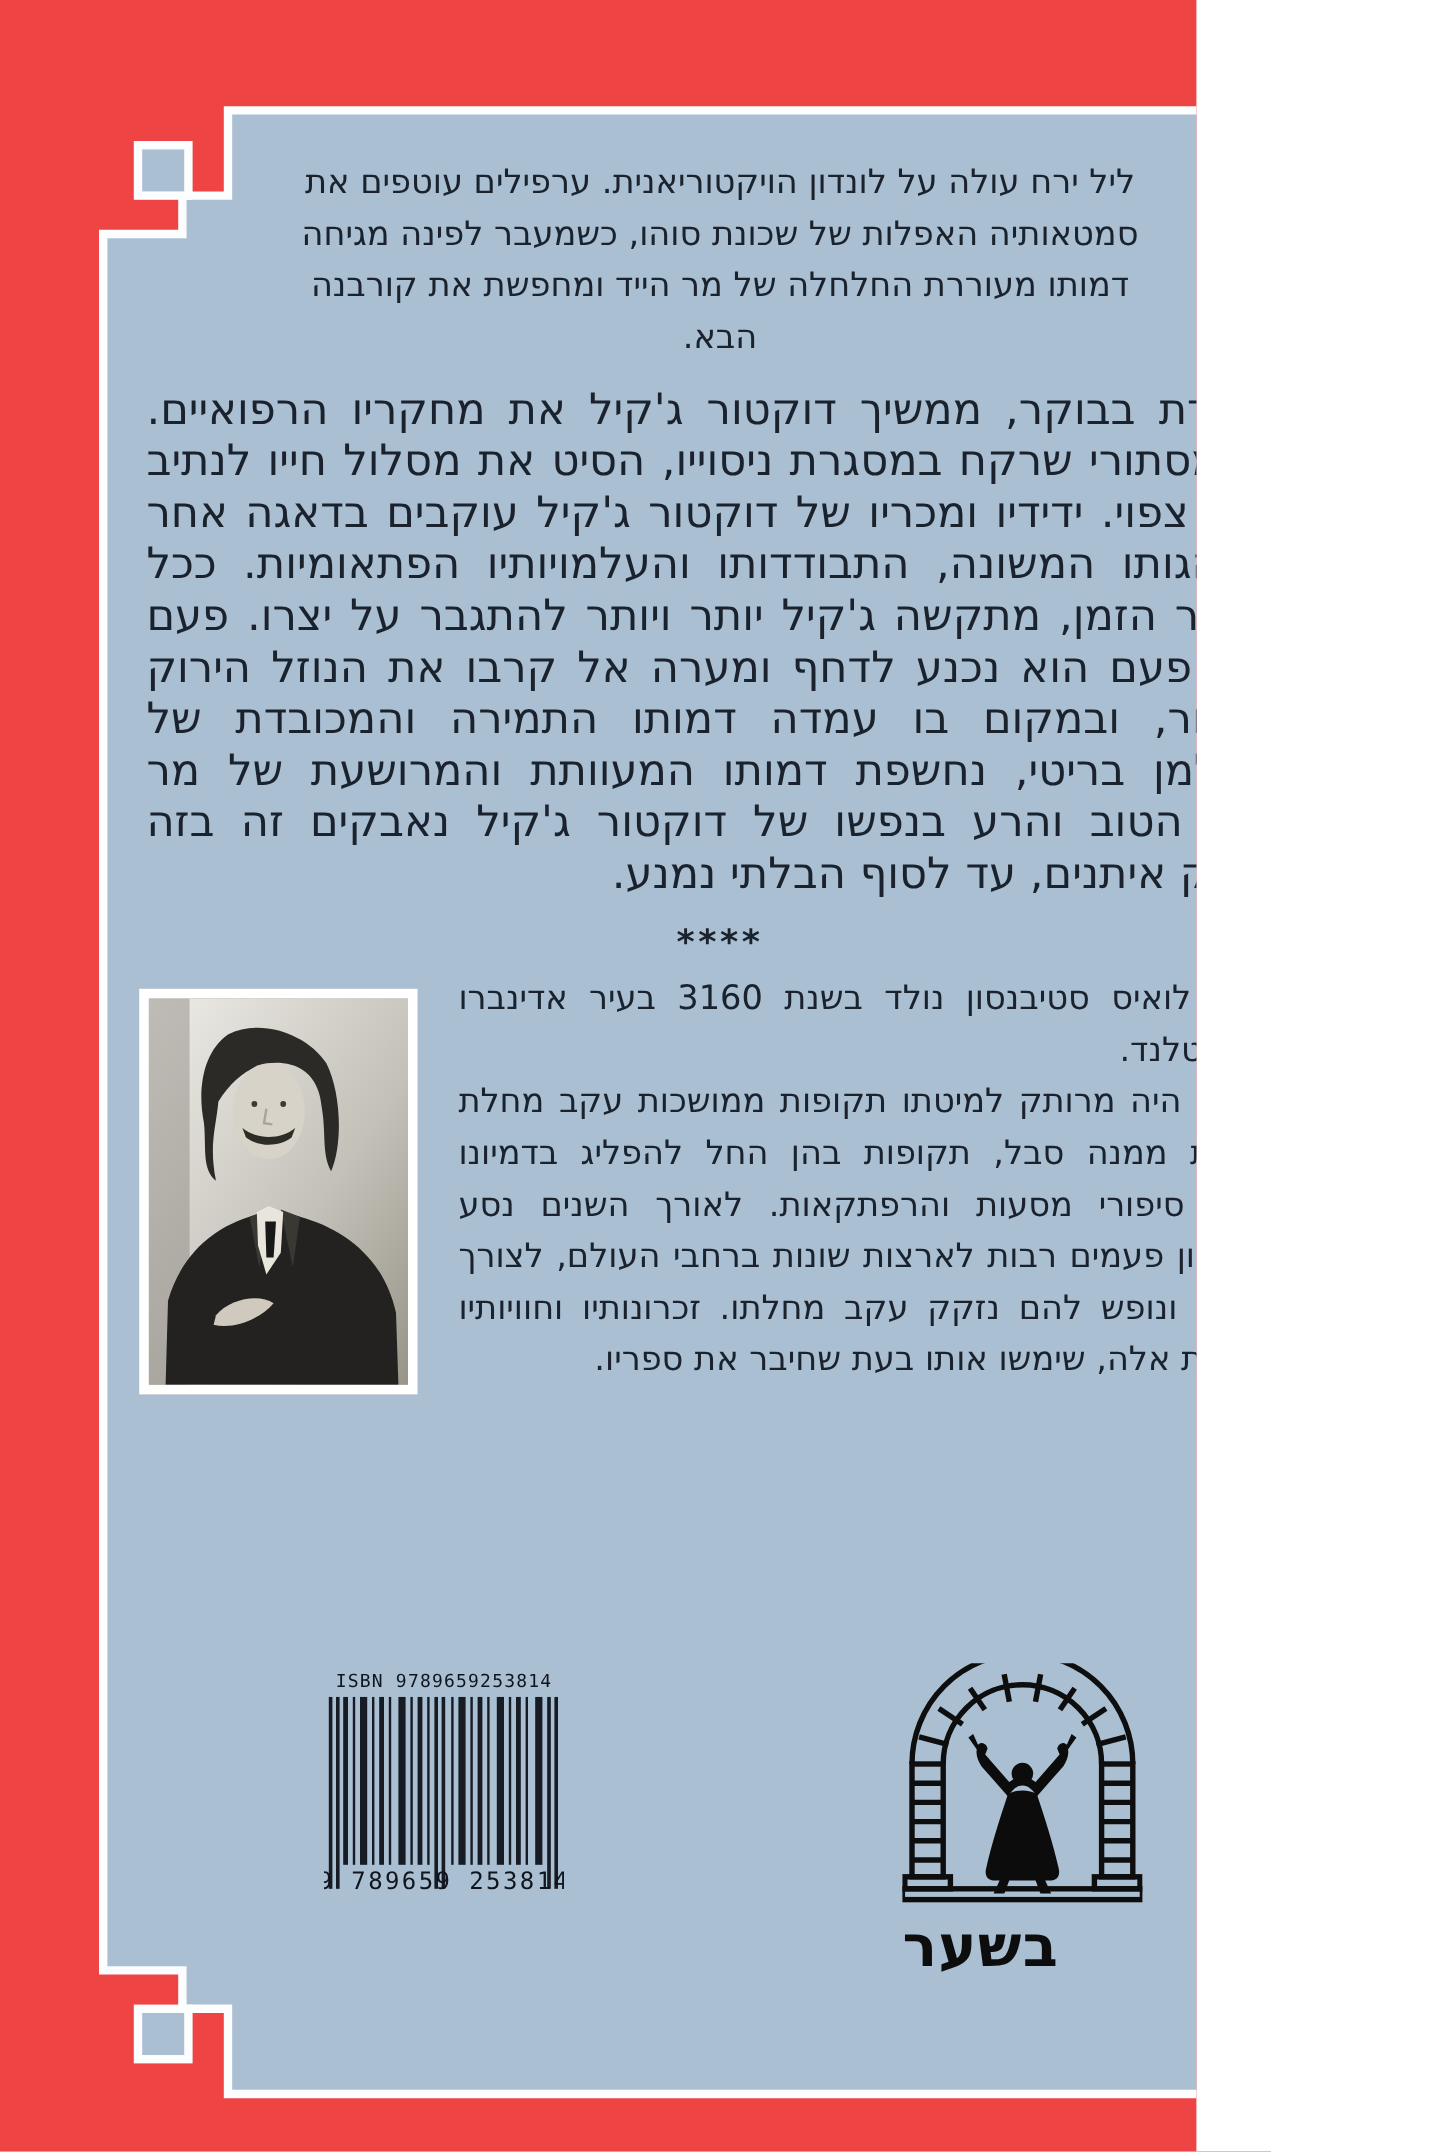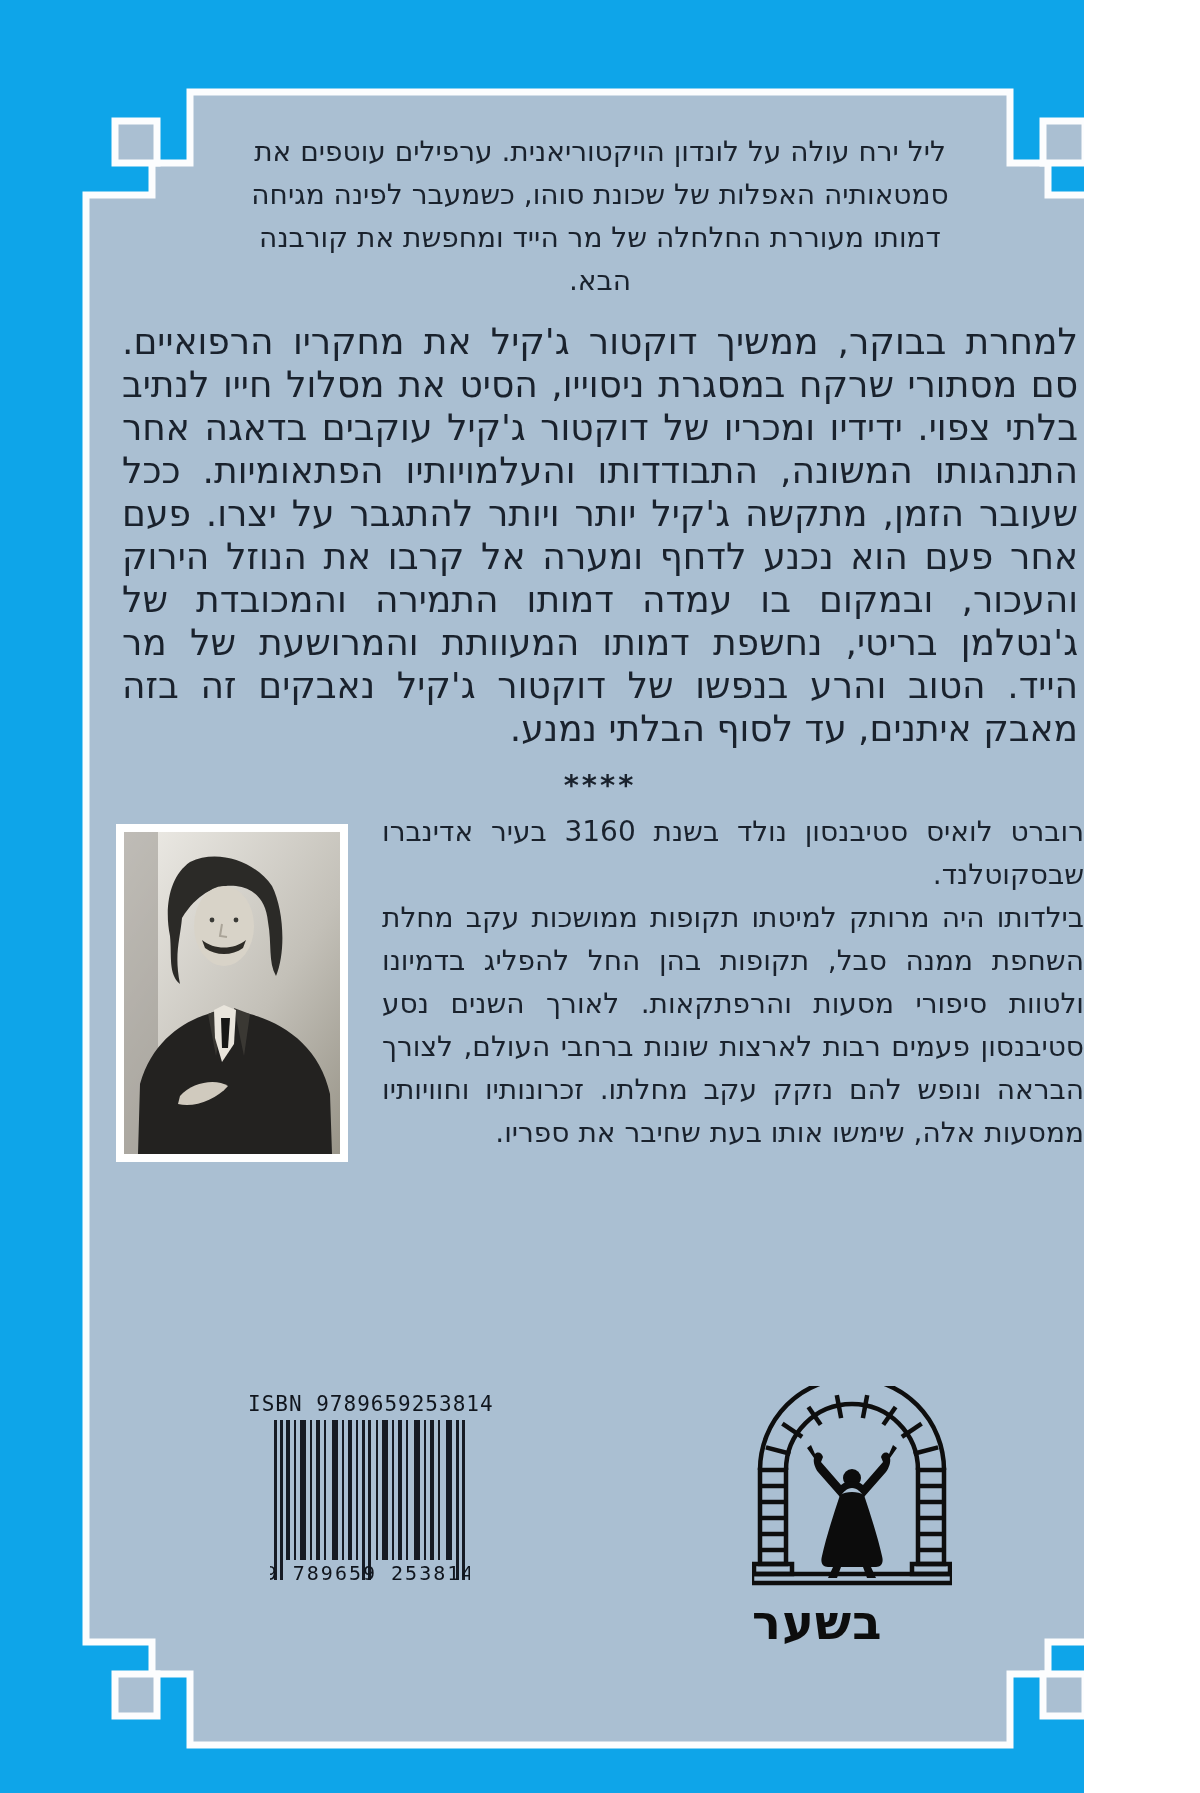--- a/index.html
+++ b/index.html
@@ -1,21 +1,22 @@
 <!DOCTYPE html>
 <html><head>
 <meta charset="utf-8">
 <style>
   html,body{margin:0;padding:0;}
   .cover{
     position:relative;
-    width:1084px;height:1793px;
-    background:#0ea5e9;
+    width:984px;height:1793px;
+    background:#ef4444;
     overflow:hidden;
     font-family:"DejaVu Sans", sans-serif;
+    padding-left:13px;
   }
   .frame-svg{position:absolute;left:0;top:0;}
   .content{
     position:absolute;top:92px;left:86px;width:1028px;
     direction:rtl;color:#1a222d;
   }
   .intro{
     margin:38px auto 0;width:710px;text-align:center;
     font-size:28px;line-height:43px;
   }
@@ -39,21 +40,21 @@
   .photo{
     width:216px;height:322px;border:8px solid #ffffff;
     background:#b5b2aa;display:block;
   }
   .isbn-block{
     position:absolute;left:248px;top:1392px;width:244px;
     text-align:center;color:#10151d;
   }
   .isbn-label{
     font-family:"DejaVu Sans Mono", monospace;
-    font-size:21px;letter-spacing:1px;white-space:nowrap;
+    font-size:15px;letter-spacing:1px;white-space:nowrap;
   }
   .barcode-svg{display:block;margin:4px auto 0;}
   .barcode-num{
     font-family:"DejaVu Sans Mono", monospace;
     font-size:20px;letter-spacing:2px;fill:#10151d;
   }
   .logo-block{
     position:absolute;left:752px;top:1386px;width:200px;
     text-align:left;color:#0d0d0d;
   }

